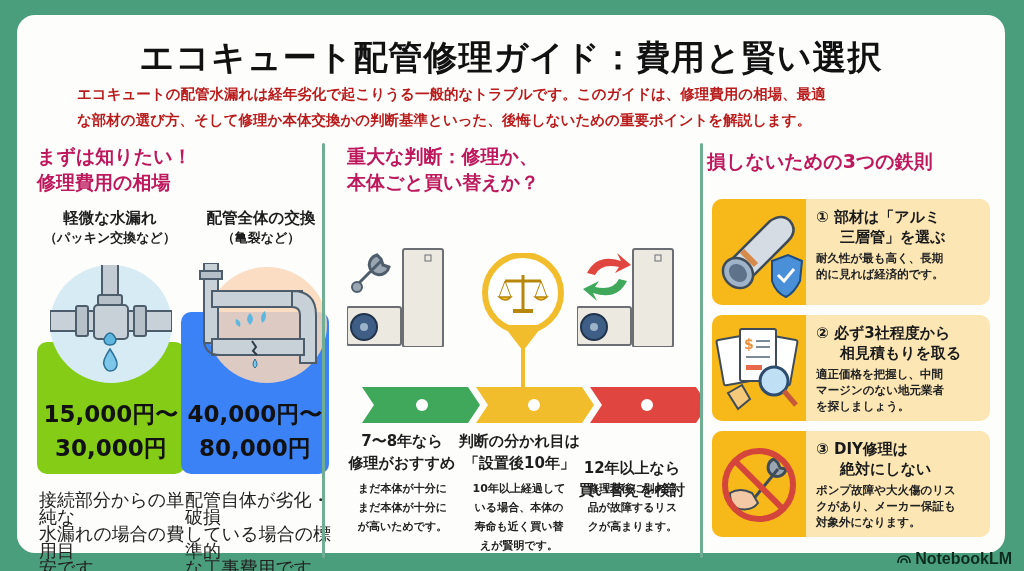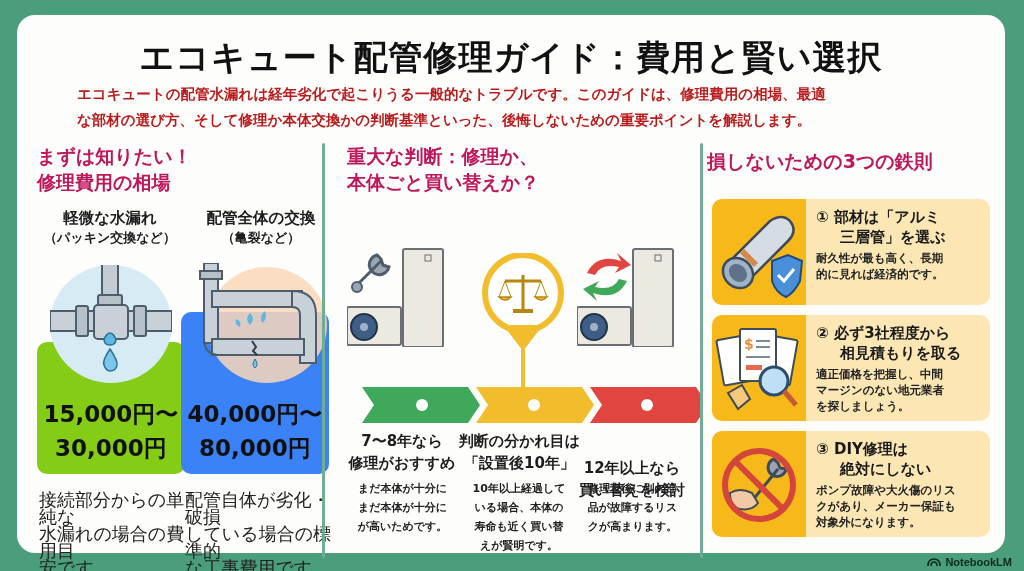--- a/index.html
+++ b/index.html
@@ -46,21 +46,21 @@
   
   .rule-card {
     position: absolute; left: 712px; width: 278px; height: 106px; border-radius: 10px; overflow: hidden;
     background: #fbe6b4; display: flex;
   }
   .rule-card .icon-box { width: 94px; height: 100%; background: #f6b919; position: relative; flex-shrink: 0; }
   .rule-card .body { padding: 8px 6px 0 10px; flex: 1; }
   .rule-card .rt { font-size: 15px; font-weight: bold; line-height: 20px; color: #1a1a1a; }
   .rule-card .rt2 { font-size: 15px; font-weight: bold; line-height: 20px; padding-left: 24px; color: #1a1a1a; }
   .rule-card .rd { font-size: 11.5px; font-weight: bold; line-height: 16px; margin-top: 3px; color: #222; }
-  .badge { position: absolute; right: 12px; bottom: 3px; font-size: 11px; font-weight: bold; color: #0c2b1f; display: flex; align-items: center; gap: 4px; font-family: "Liberation Sans", sans-serif; }
+  .badge { position: absolute; right: 12px; bottom: 3px; font-size: 16px; font-weight: bold; color: #0c2b1f; display: flex; align-items: center; gap: 4px; font-family: "Liberation Sans", sans-serif; }
 </style>
 </head>
 <body>
 
 <div class="panel">
   <div class="title">エコキュート配管修理ガイド：費用と賢い選択</div>
   <div class="intro">
     <div>エコキュートの配管水漏れは経年劣化で起こりうる一般的なトラブルです。このガイドは、修理費用の相場、最適</div>
     <div>な部材の選び方、そして修理か本体交換かの判断基準といった、後悔しないための重要ポイントを解説します。</div>
   </div>

